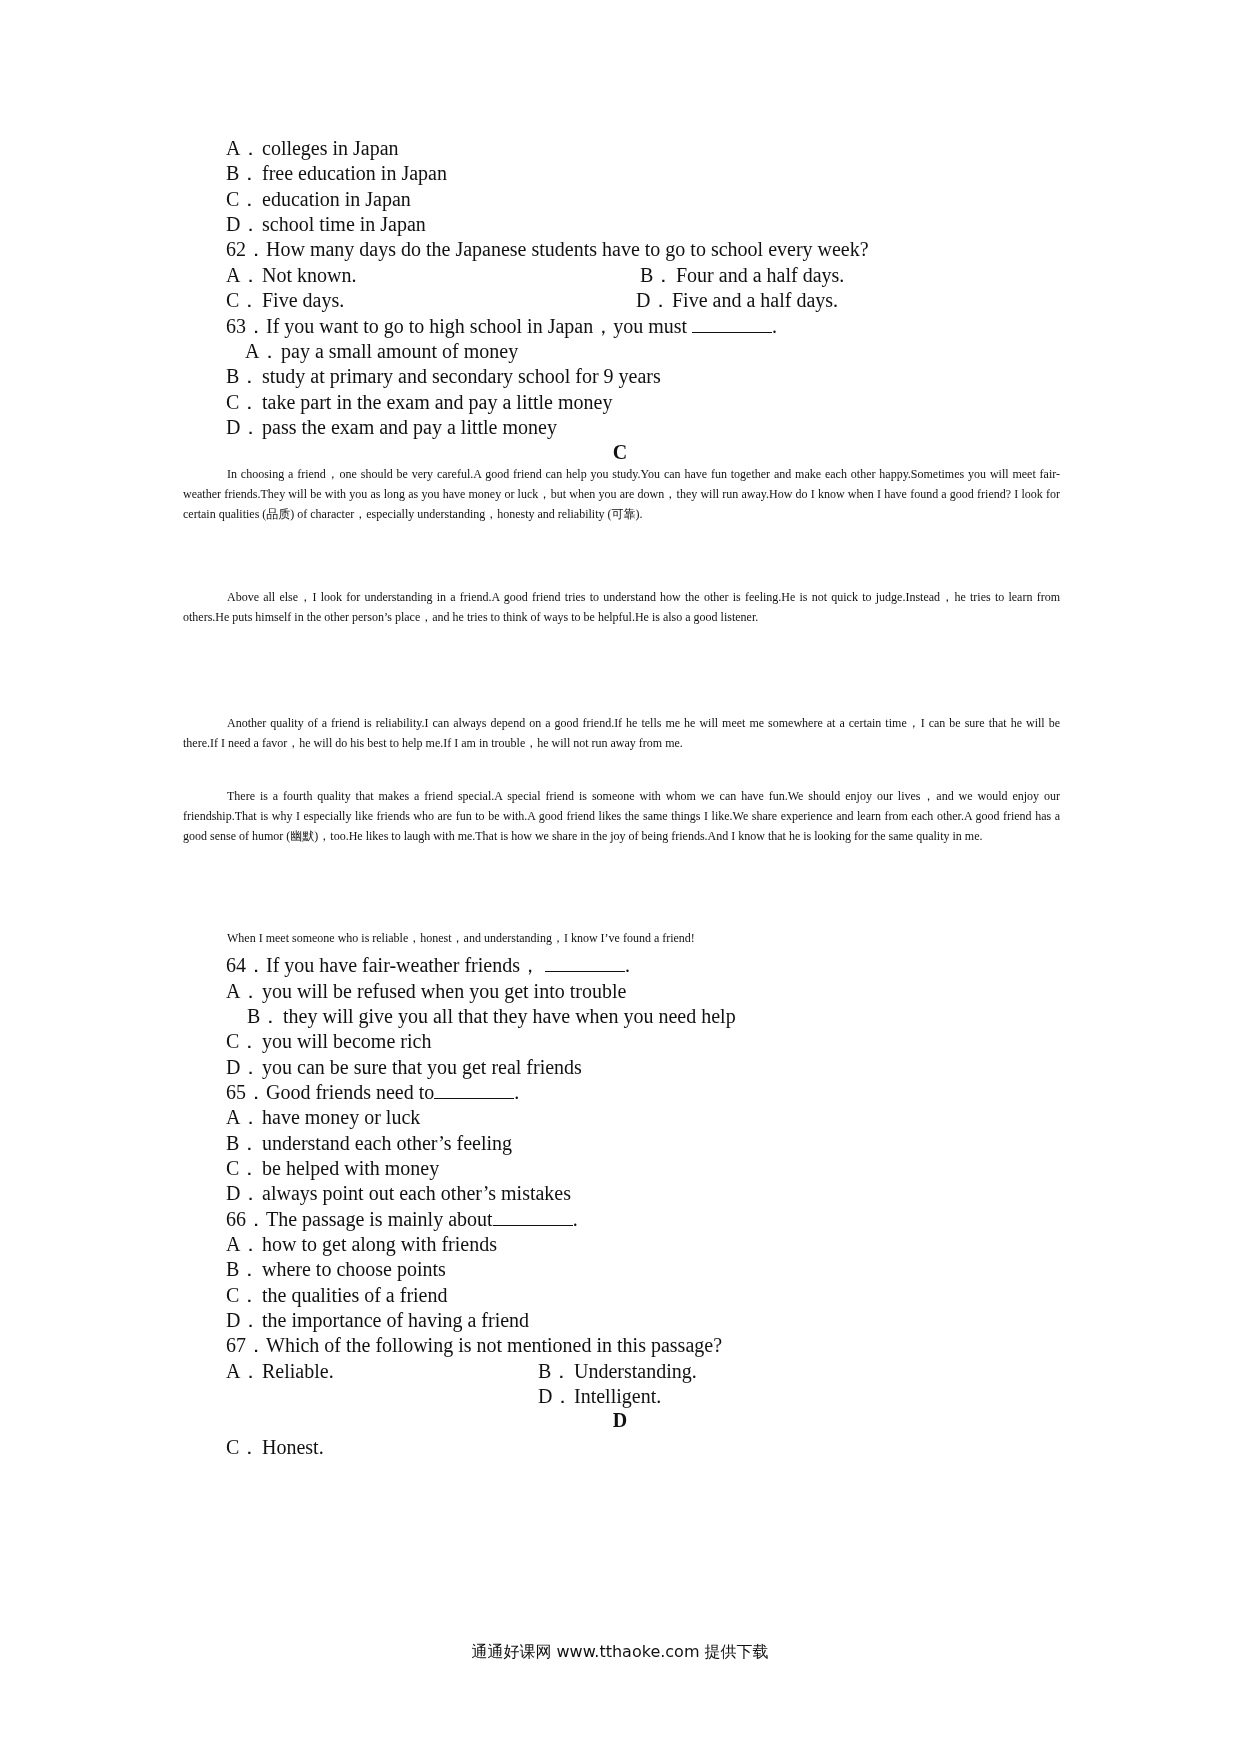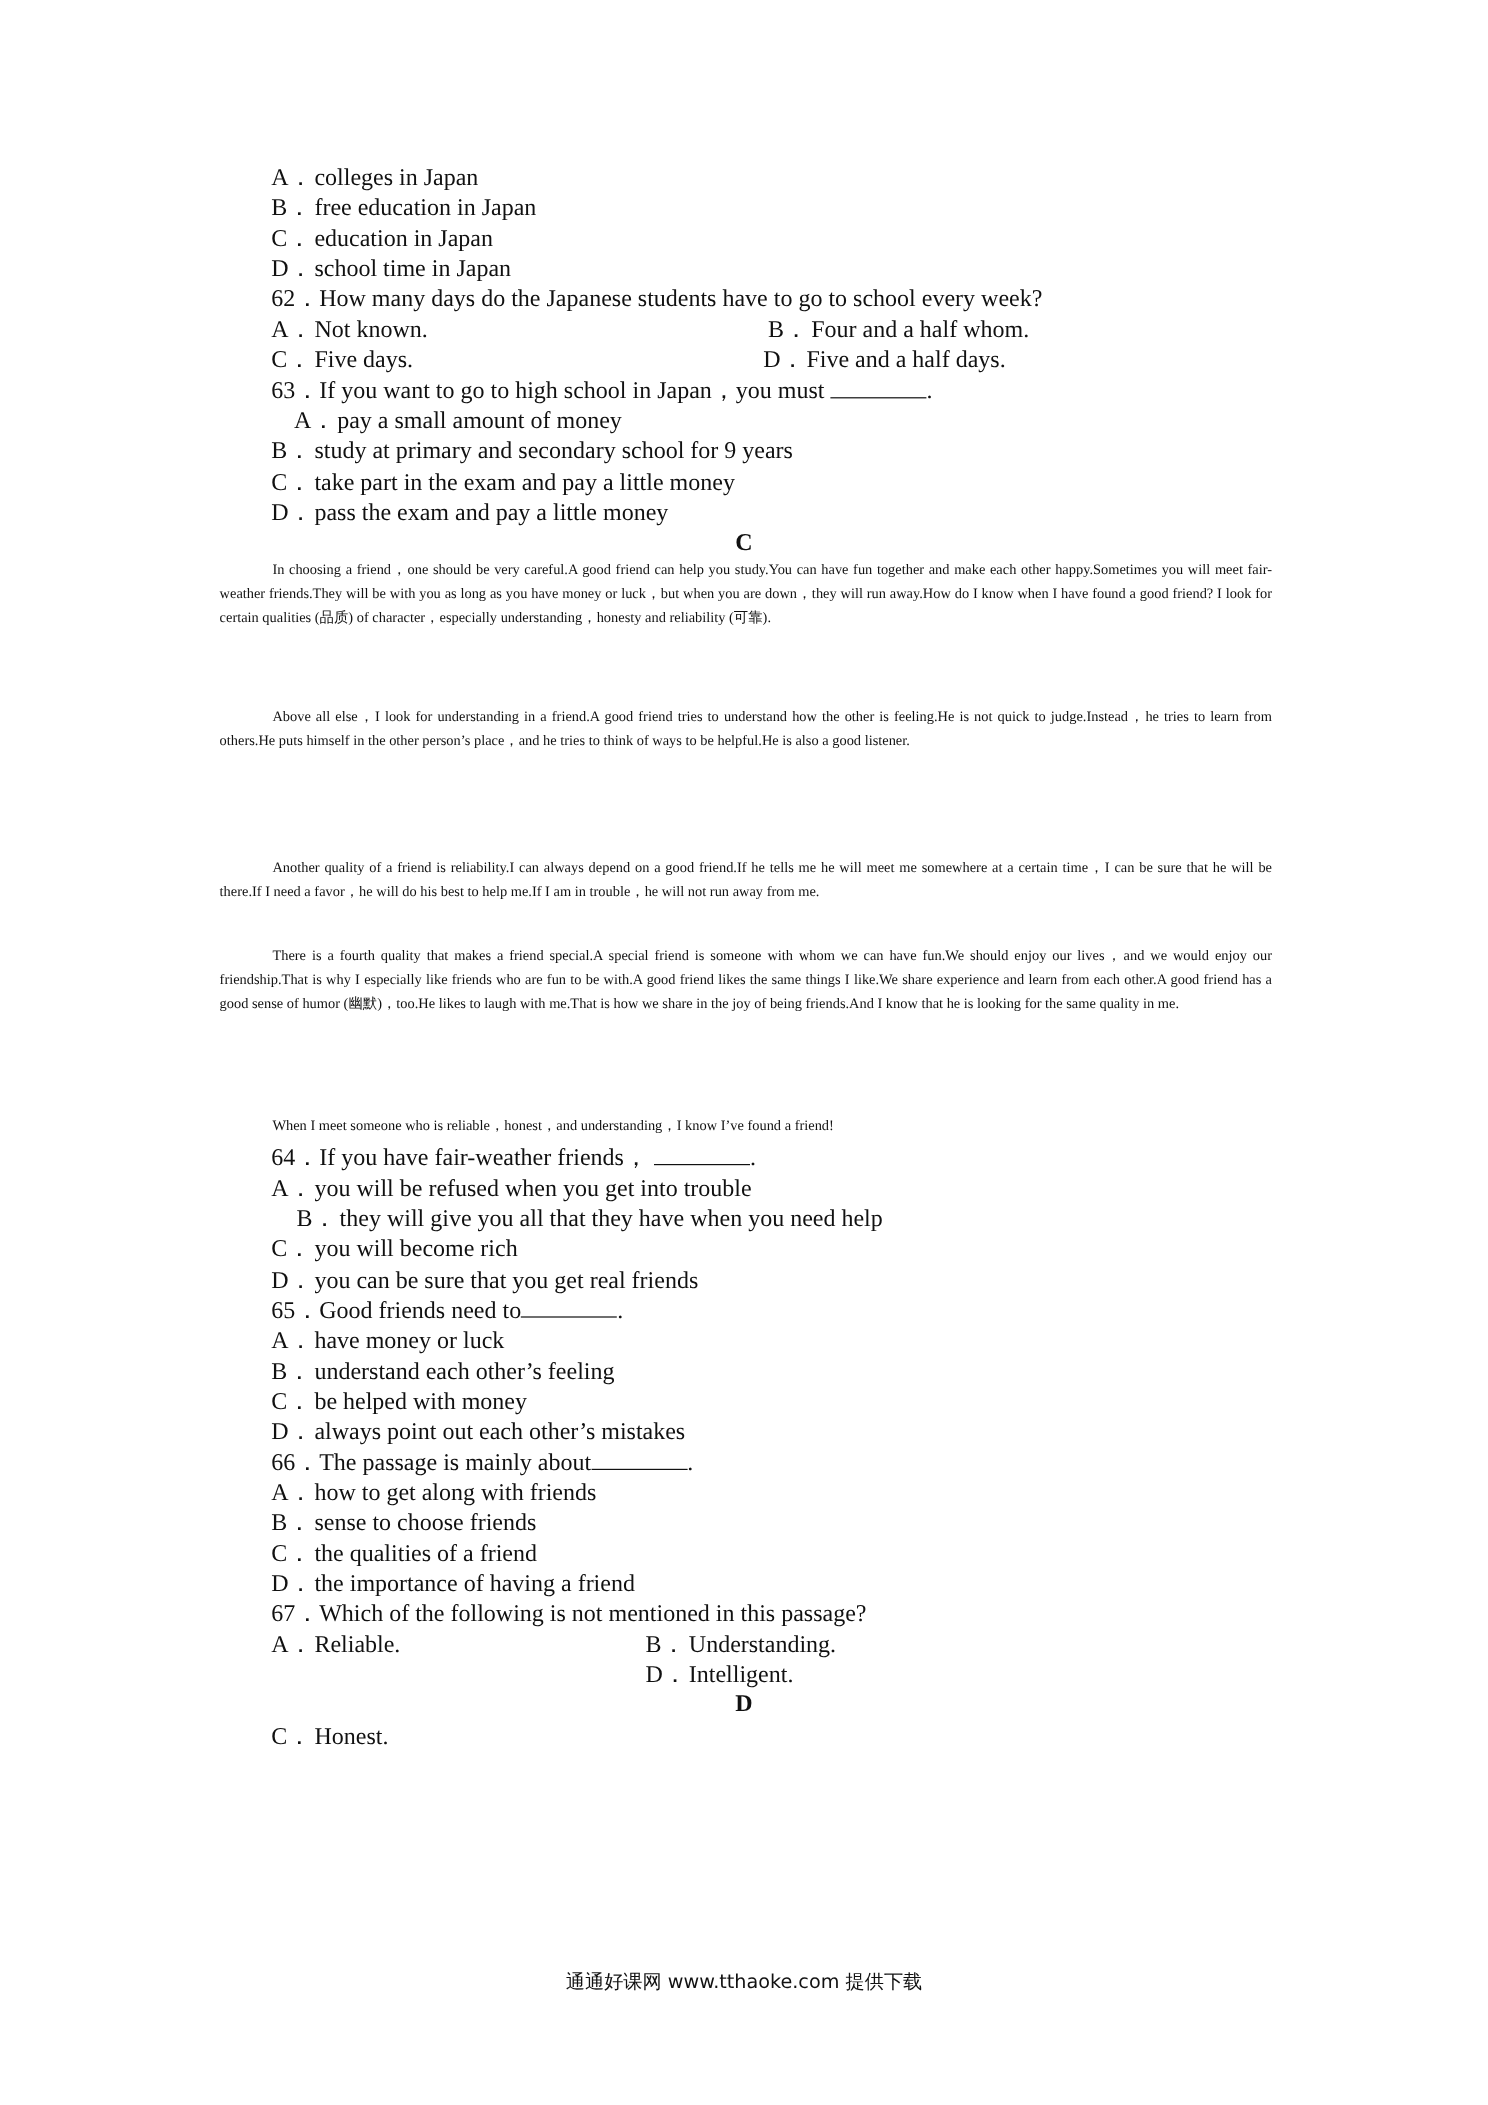--- a/index.html
+++ b/index.html
@@ -29,21 +29,21 @@
 
 <div class="page">
 
   <div class="line" style="left:226px;top:136px;"><span class="opt-label">A．</span><span>colleges in Japan</span></div>
   <div class="line" style="left:226px;top:161px;"><span class="opt-label">B．</span><span>free education in Japan</span></div>
   <div class="line" style="left:226px;top:187px;"><span class="opt-label">C．</span><span>education in Japan</span></div>
   <div class="line" style="left:226px;top:212px;"><span class="opt-label">D．</span><span>school time in Japan</span></div>
 
   <div class="line" style="left:226px;top:237px;">62．How many days do the Japanese students have to go to school every week?</div>
   <div class="line" style="left:226px;top:263px;"><span class="opt-label">A．</span><span>Not known.</span></div>
-  <div class="line" style="left:640px;top:263px;"><span class="opt-label">B．</span><span>Four and a half whom.</span></div>
+  <div class="line" style="left:640px;top:263px;"><span class="opt-label">B．</span><span>Four and a half days.</span></div>
   <div class="line" style="left:226px;top:288px;"><span class="opt-label">C．</span><span>Five days.</span></div>
   <div class="line" style="left:636px;top:288px;"><span class="opt-label">D．</span><span>Five and a half days.</span></div>
 
   <div class="line" style="left:226px;top:314px;"><span>63．If you want to go to high school in Japan，you must</span> <span class="blank"></span><span>.</span></div>
   <div class="line" style="left:226px;top:339px;margin-left:19px;"><span class="opt-label">A．</span><span>pay a small amount of money</span></div>
   <div class="line" style="left:226px;top:364px;"><span class="opt-label">B．</span><span>study at primary and secondary school for 9 years</span></div>
   <div class="line" style="left:226px;top:390px;"><span class="opt-label">C．</span><span>take part in the exam and pay a little money</span></div>
   <div class="line" style="left:226px;top:415px;"><span class="opt-label">D．</span><span>pass the exam and pay a little money</span></div>
 
   <div class="heading" style="top:440px;">C</div>
@@ -61,21 +61,21 @@
   <div class="line" style="left:226px;top:1055px;"><span class="opt-label">D．</span><span>you can be sure that you get real friends</span></div>
 
   <div class="line" style="left:226px;top:1080px;"><span>65．Good friends need to</span><span class="blank"></span><span>.</span></div>
   <div class="line" style="left:226px;top:1105px;"><span class="opt-label">A．</span><span>have money or luck</span></div>
   <div class="line" style="left:226px;top:1131px;"><span class="opt-label">B．</span><span>understand each other’s feeling</span></div>
   <div class="line" style="left:226px;top:1156px;"><span class="opt-label">C．</span><span>be helped with money</span></div>
   <div class="line" style="left:226px;top:1181px;"><span class="opt-label">D．</span><span>always point out each other’s mistakes</span></div>
 
   <div class="line" style="left:226px;top:1207px;"><span>66．The passage is mainly about</span><span class="blank"></span><span>.</span></div>
   <div class="line" style="left:226px;top:1232px;"><span class="opt-label">A．</span><span>how to get along with friends</span></div>
-  <div class="line" style="left:226px;top:1257px;"><span class="opt-label">B．</span><span>sense to choose friends</span></div>
+  <div class="line" style="left:226px;top:1257px;"><span class="opt-label">B．</span><span>where to choose points</span></div>
   <div class="line" style="left:226px;top:1283px;"><span class="opt-label">C．</span><span>the qualities of a friend</span></div>
   <div class="line" style="left:226px;top:1308px;"><span class="opt-label">D．</span><span>the importance of having a friend</span></div>
 
   <div class="line" style="left:226px;top:1333px;">67．Which of the following is not mentioned in this passage?</div>
   <div class="line" style="left:226px;top:1359px;"><span class="opt-label">A．</span><span>Reliable.</span></div>
   <div class="line" style="left:538px;top:1359px;"><span class="opt-label">B．</span><span>Understanding.</span></div>
   <div class="line" style="left:226px;top:1435px;"><span class="opt-label">C．</span><span>Honest.</span></div>
   <div class="line" style="left:538px;top:1384px;"><span class="opt-label">D．</span><span>Intelligent.</span></div>
 
   <div class="heading" style="top:1408px;">D</div>

